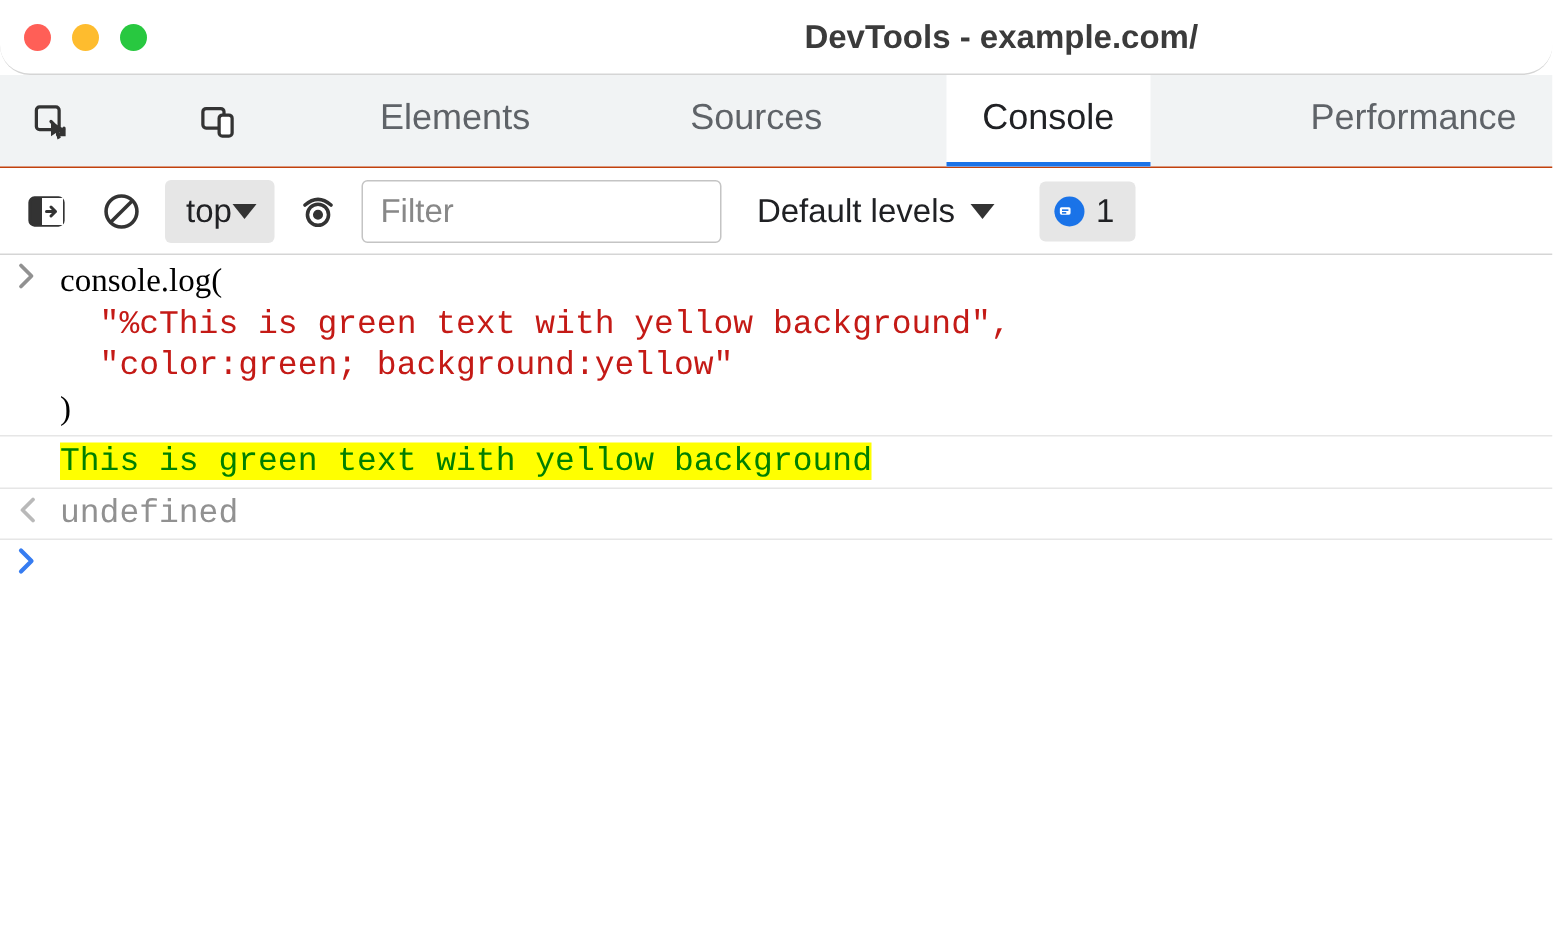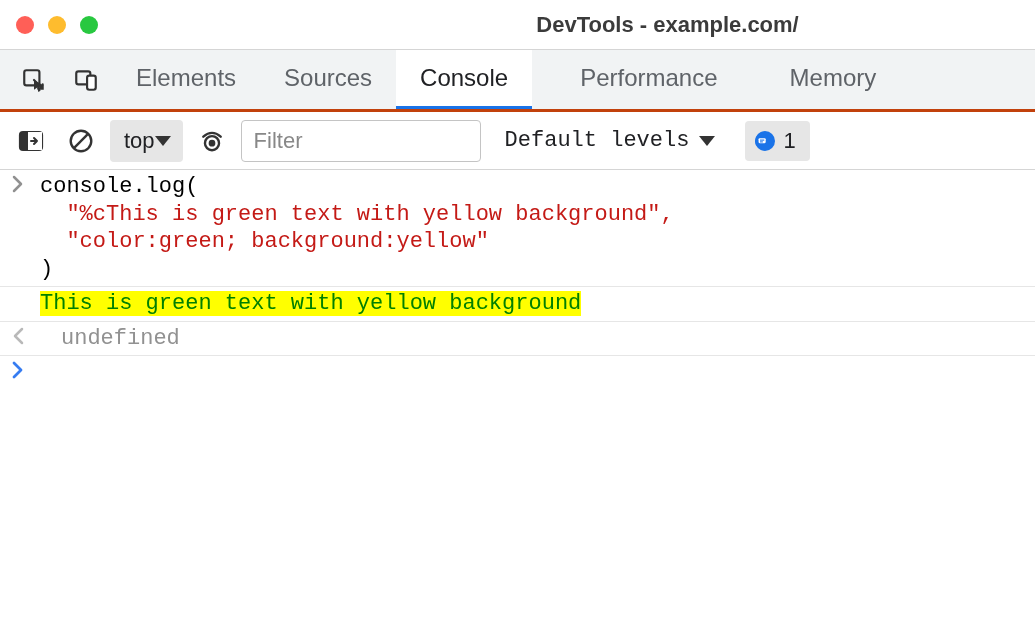--- a/index.html
+++ b/index.html
@@ -14,20 +14,21 @@
 
   
   .titlebar {
     height: 50px;
     display: flex;
     align-items: center;
     padding: 0 16px;
     background: #ffffff;
     position: relative;
     border-bottom: 1px solid #d5d5d5;
+    border-radius: 20px;
   }
   .traffic-lights {
     display: flex;
     gap: 14px;
     align-items: center;
   }
   .traffic-light {
     width: 18px; height: 18px; border-radius: 50%;
   }
   .tl-close   { background: #ff5f57; }
@@ -43,22 +44,23 @@
     white-space: nowrap;
     margin-left: 150px;
   }
 
   
   .tabstrip {
     height: 62px;
     display: flex;
     align-items: stretch;
     background: #f1f3f4;
-    border-bottom: 3px solid #c2410c;
+    border-bottom: 1px solid #c2410c;
     padding-left: 8px;
+    justify-content: space-between;
   }
   .tabstrip .iconbtn {
     width: 52px;
     display: flex;
     align-items: center;
     justify-content: center;
     color: #4a4a4a;
   }
   .tab {
     padding: 0 24px;
@@ -114,21 +116,20 @@
     background: #fff;
   }
   .filter-input::placeholder { color: #888; }
   .levels-select {
     display: flex; align-items: center;
     font-size: 22px;
     color: #202124;
     gap: 10px;
     padding: 0 8px;
     margin-left: 8px;
-    font-family: Liberation Mono, monospace;
   }
   .issues-chip {
     display: flex; align-items: center;
     background: #e6e6e6;
     border-radius: 4px;
     height: 40px;
     padding: 0 14px 0 10px;
     gap: 8px;
     margin-left: 14px;
     font-size: 22px;
@@ -167,30 +168,30 @@
   }
   .gutter.blue { color: #367cf1; }
   .content {
     flex: 1;
     white-space: pre;
     overflow: hidden;
   }
 
   .input-row .content { color: #000; }
   .code-token-string { color: #c41a16; }
-  .code-token-plain { color: #000; }
+  .code-token-plain { color: #000; font-family: Liberation Serif, serif; }
 
   .output-row { border-top: 1px solid #e6e6e6; align-items: flex-end; }
   .output-row .content .styled {
     color: #008000;
     background: #ffff00;
   }
 
   .return-row { border-top: 1px solid #e6e6e6; }
-  .return-row .content { color: #919191; margin-left: 21px; }
+  .return-row .content { color: #919191; }
 
   .prompt-row { border-top: 1px solid #e6e6e6; }
 
   
   svg { display: block; }
   .chev {
     width: 0; height: 0;
     border-left: 8px solid transparent;
     border-right: 8px solid transparent;
     border-top: 10px solid #333;
@@ -227,23 +228,20 @@
     <span>Elements</span>
   </div>
   <div class="tab">
     <span>Sources</span>
   </div>
   <div class="tab active">
     <span>Console</span>
   </div>
   <div class="tab" style="margin-left:24px;">
     <span>Performance</span>
-  </div>
-  <div class="tab" style="margin-left:24px;">
-    <span>Memory</span>
   </div>
 </div>
 
 <div class="toolbar">
   <div class="toolbtn">
     <svg width="26" height="22" viewBox="0 0 26 22" fill="none" stroke="#333" stroke-width="2.2">
       <rect x="2" y="2" width="22" height="18" rx="3" fill="#333" stroke="#333"></rect>
       <rect x="10" y="2" width="14" height="18" rx="0" fill="#fff" stroke="none"></rect>
       <path d="M13 11 L19 11 M16 8 L19 11 L16 14" stroke="#333" stroke-width="2" stroke-linecap="round" stroke-linejoin="round"></path>
     </svg>

